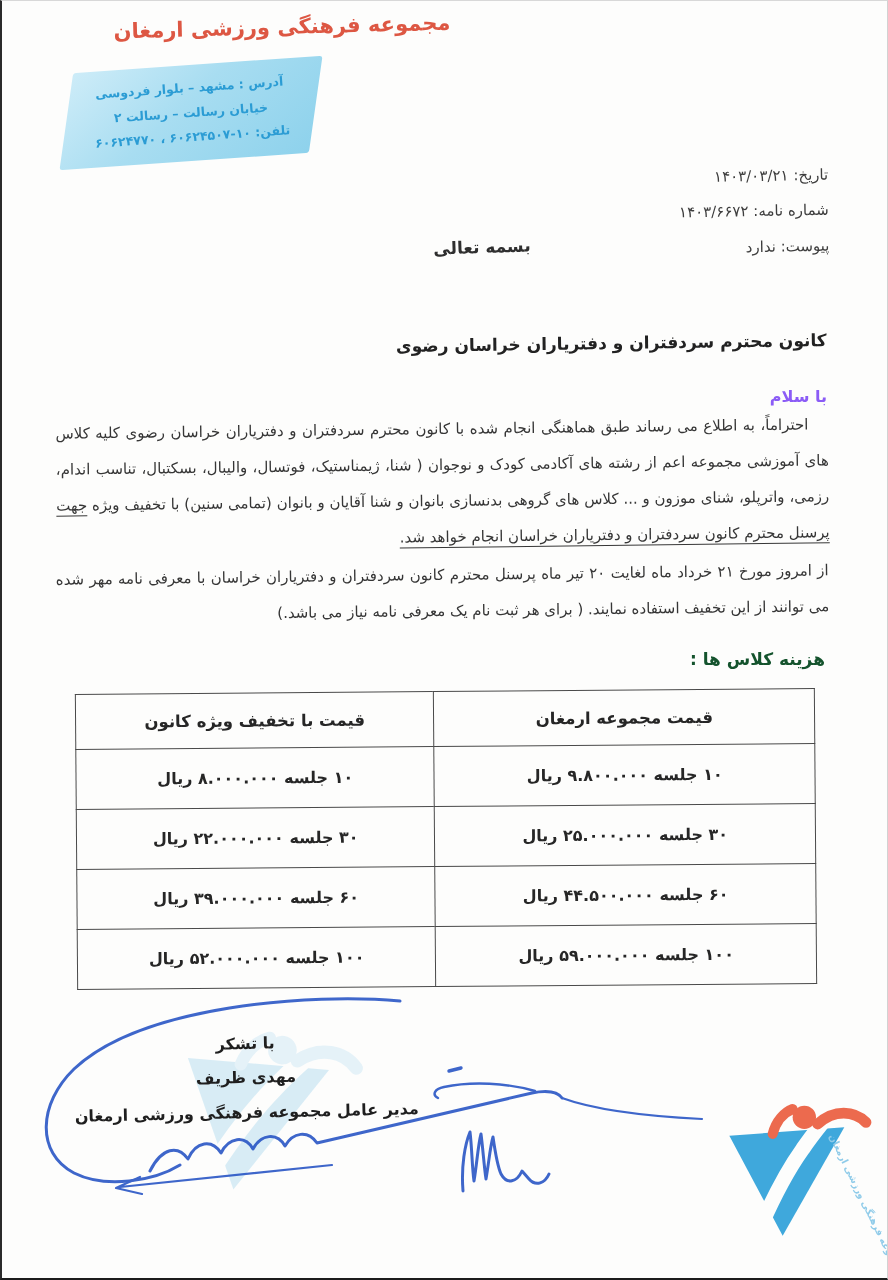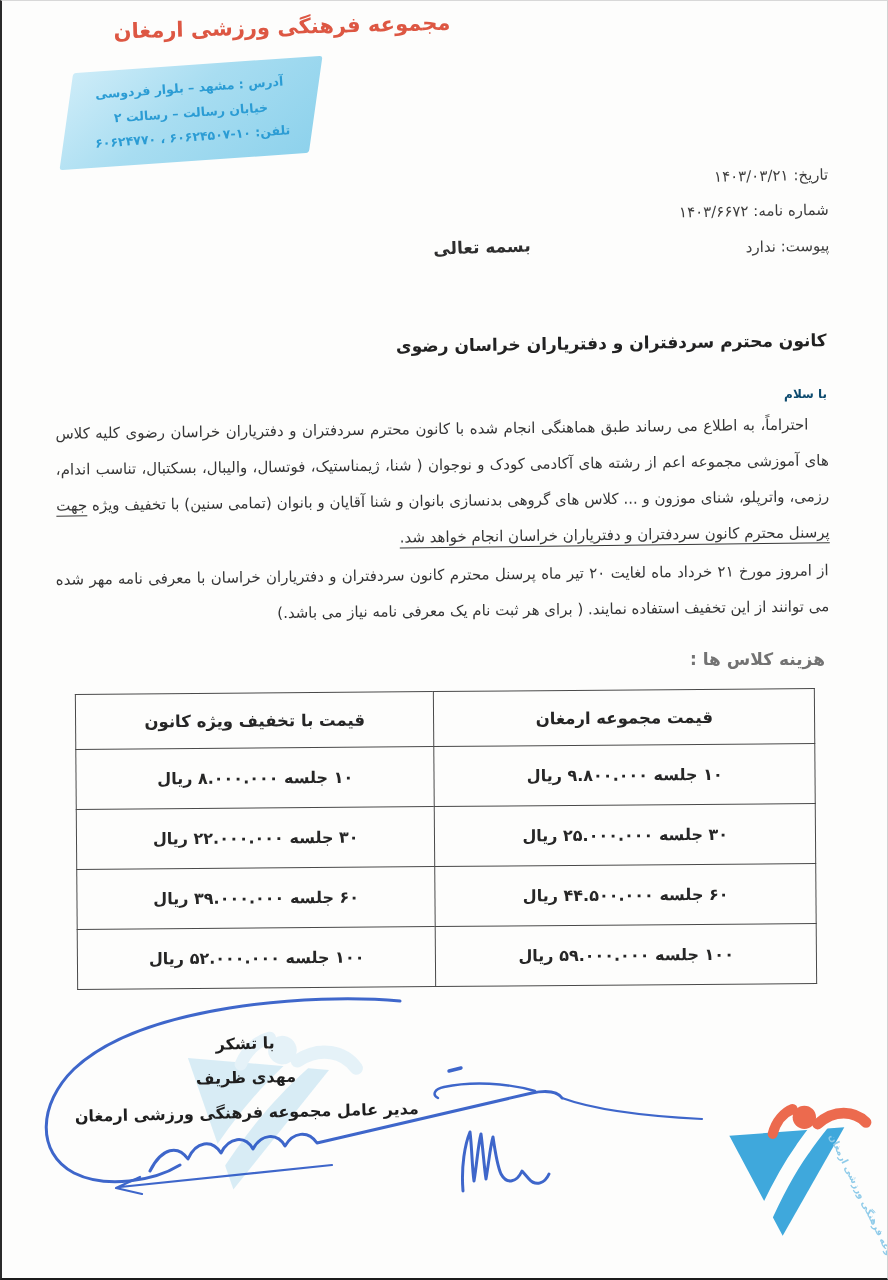--- a/index.html
+++ b/index.html
@@ -37,31 +37,31 @@
     top:158px; right:58px; text-align:right; font-size:15px;
     line-height:2.35; color:#3d3d3d; transform:rotate(-1deg);
   }
 
   .besmele {
     top:236px; left:390px; width:180px; text-align:center;
     font-size:17px; font-weight:600; color:#2f2f2f; transform:rotate(-2deg);
   }
 
   .recipient { top:332px; right:60px; font-size:17px; font-weight:bold; color:#222; transform:rotate(-0.8deg); }
-  .salutation { top:386px; right:60px; font-size:12px; font-weight:bold; color:#0c4a6e; }
+  .salutation { top:386px; right:60px; font-size:16px; font-weight:bold; color:#8b5cf6; }
 
   .para {
     right:58px; left:54px; font-size:15px; line-height:2.4;
     text-align:justify; color:#363636; transform:rotate(-0.7deg);
   }
   .para.p1 { top:410px; text-indent:20px; }
   .para.p2 { top:556px; }
   .u { text-decoration:underline; text-underline-offset:5px; }
 
-  .pricing-heading { top:648px; right:62px; font-size:17px; font-weight:bold; color:#737373; }
+  .pricing-heading { top:648px; right:62px; font-size:17px; font-weight:bold; color:#14532d; }
 
   .price-table {
     top:690px; left:74px; width:740px; border-collapse:collapse;
     transform:rotate(-0.45deg); background:transparent;
   }
   .price-table th, .price-table td {
     border:1.6px solid #4a4a4a; text-align:center; vertical-align:middle;
     font-weight:bold; color:#262626;
   }
   .price-table th { height:55px; font-size:16.5px; }

